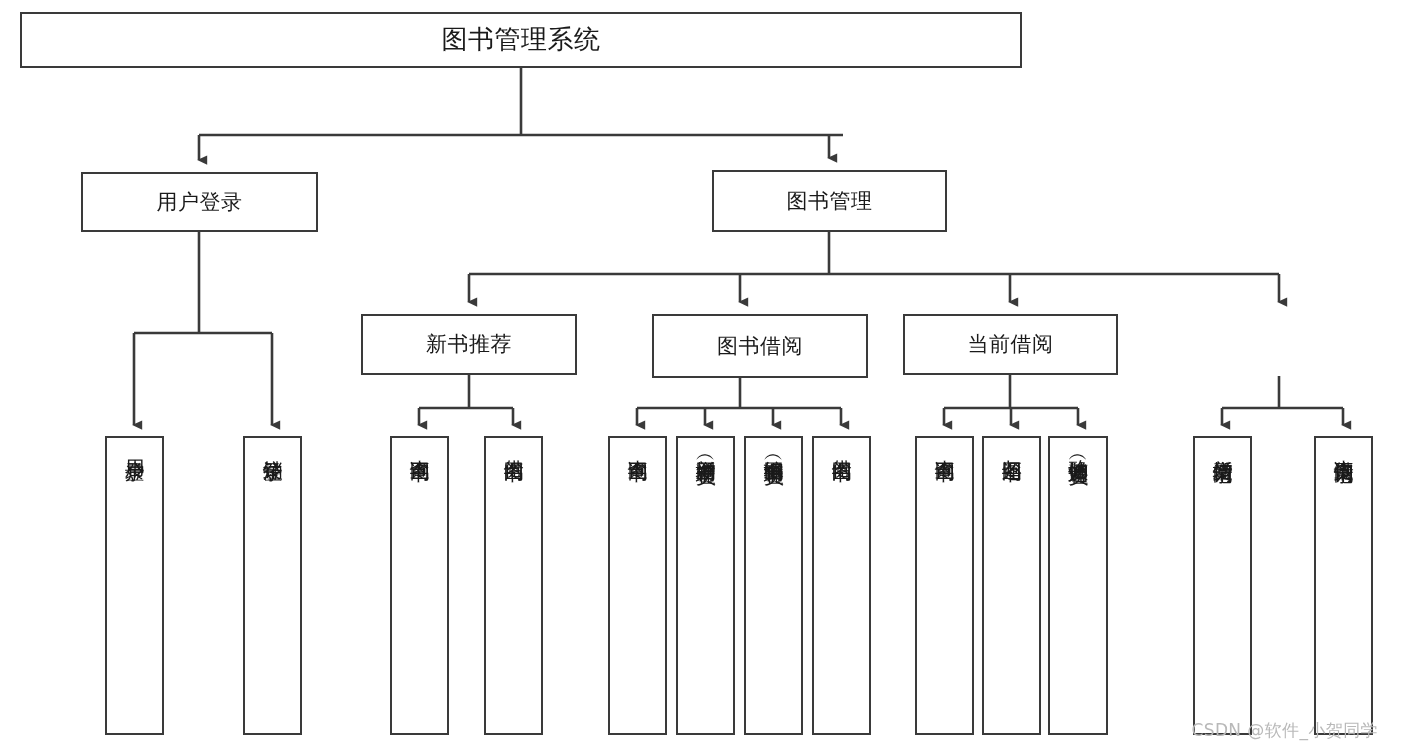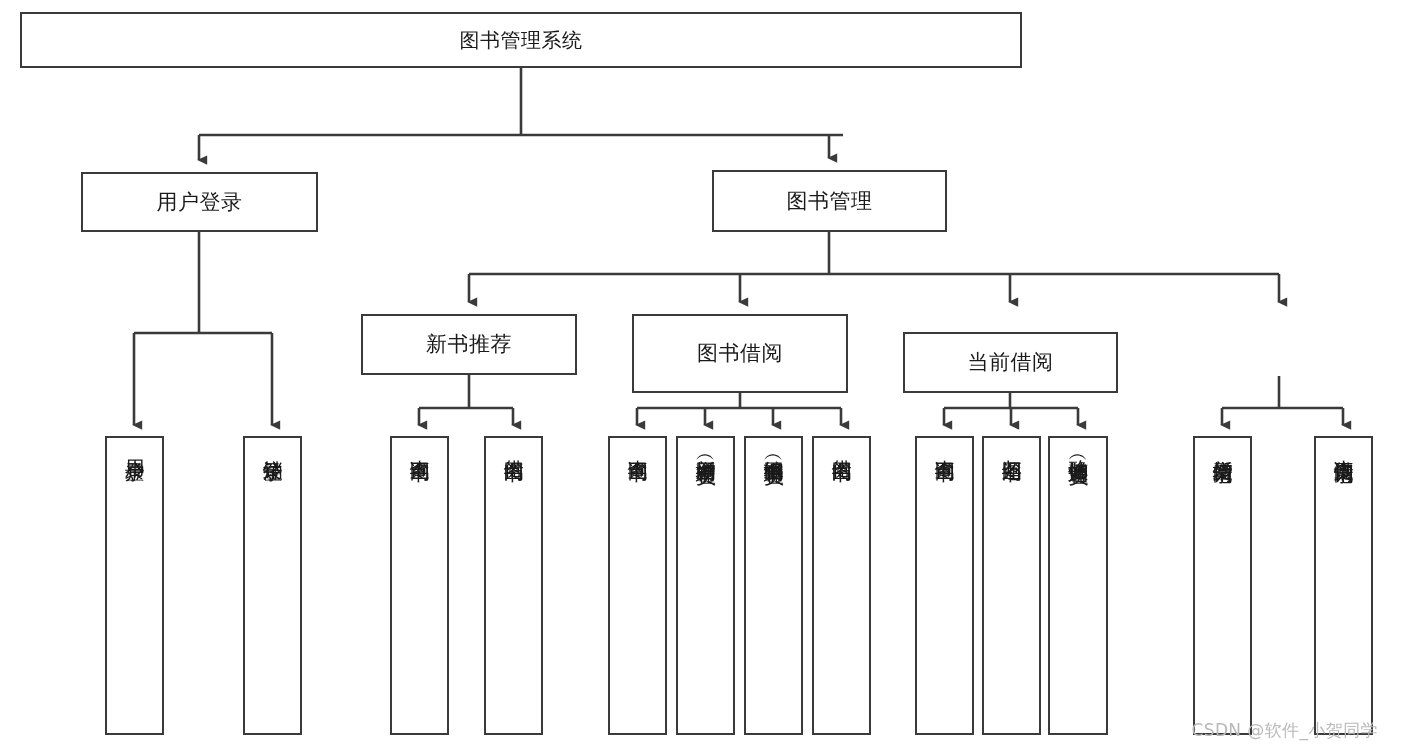--- a/index.html
+++ b/index.html
@@ -35,21 +35,21 @@
     justify-content: center;
     color: #1a1a1a;
   }
   .node .label {
     font-size: 21px;
     line-height: 1.15;
     letter-spacing: 0.5px;
     white-space: nowrap;
     text-align: center;
   }
-  .node.root .label { font-size: 20px; }
+  .node.root .label { font-size: 26px; }
   .node.vert {
     align-items: flex-start;
     padding-top: 6px;
   }
   .node.vert .label {
     writing-mode: vertical-rl;
     text-orientation: upright;
     font-size: 20px;
     line-height: 1.08;
     letter-spacing: 1px;
@@ -127,24 +127,24 @@
   <div class="node" style="left:81px; top:172px; width:237px; height:60px;">
     <span class="label">用户登录</span>
   </div>
   <div class="node" style="left:712px; top:170px; width:235px; height:62px;">
     <span class="label">图书管理</span>
   </div>
 
   <div class="node" style="left:361px; top:314px; width:216px; height:61px;">
     <span class="label">新书推荐</span>
   </div>
-  <div class="node" style="left:632px; top:314px; width:216px; height:79px;">
+  <div class="node" style="left:652px; top:314px; width:216px; height:64px;">
     <span class="label">图书借阅</span>
   </div>
-  <div class="node" style="left:903px; top:332px; width:215px; height:61px;">
+  <div class="node" style="left:903px; top:314px; width:215px; height:61px;">
     <span class="label">当前借阅</span>
   </div>
 
   <div class="node vert" style="left:105px; top:436px; width:59px; height:299px;">
     <span class="label">用户登录</span>
   </div>
   <div class="node vert" style="left:243px; top:436px; width:59px; height:299px;">
     <span class="label">注销登录</span>
   </div>
 

